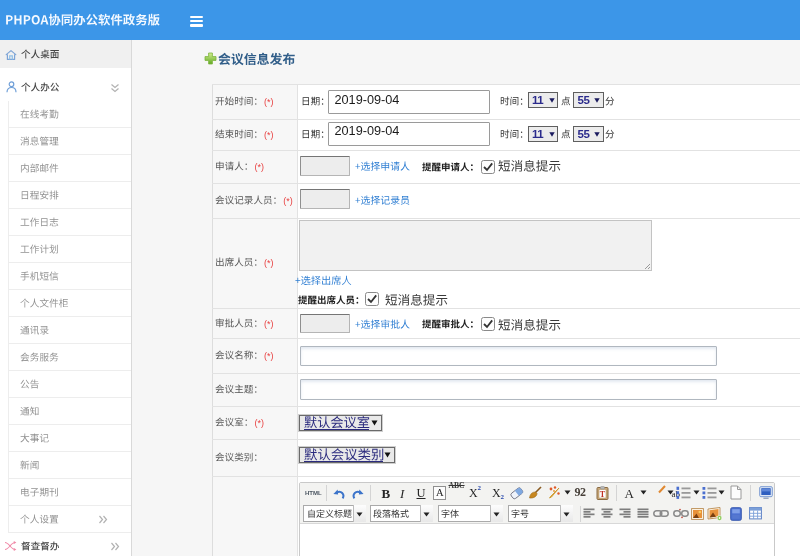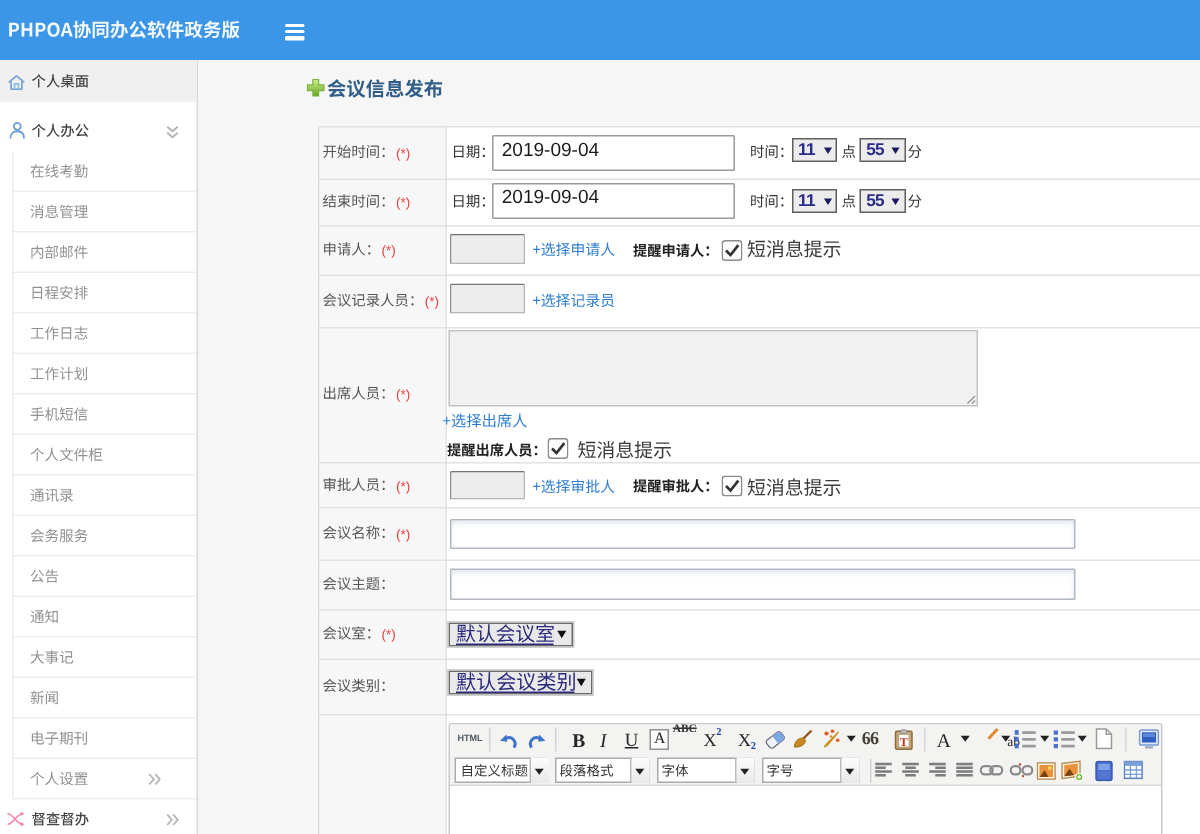--- a/index.html
+++ b/index.html
@@ -729,21 +729,21 @@
 <svg class="a" style="left:547px;top:485px" width="15" height="15" viewBox="0 0 15 15">
     <path d="M12 3 L4 11 L2.5 13 L4.5 12 Z" fill="#e8b84a" stroke="#c89020" stroke-width="0.8"></path>
     <circle cx="4" cy="4" r="1.4" fill="#e05a28"></circle>
     <circle cx="8" cy="2.5" r="1.2" fill="#e05a28"></circle>
     <circle cx="11.5" cy="8.5" r="1.2" fill="#e05a28"></circle>
     <circle cx="7" cy="6" r="0.9" fill="#e8902a"></circle>
   </svg>
 <svg class="a" style="left:564px;top:490px" width="7" height="5" viewBox="0 0 7 5">
     <path d="M0.5 0.5 L6.5 0.5 L3.5 4.5 Z" fill="#222"></path>
   </svg>
-<div class="a" style="left:574.5px;top:485.3px;font:bold 12px 'Liberation Serif',serif;color:#463f38;white-space:nowrap;letter-spacing:-0.5px">66</div>
+<div class="a" style="left:574.5px;top:485.3px;font:bold 12px 'Liberation Serif',serif;color:#463f38;white-space:nowrap;letter-spacing:-0.5px">92</div>
 <svg class="a" style="left:596px;top:485.5px" width="13" height="14" viewBox="0 0 13 14">
     <rect x="1" y="1.5" width="11" height="12" rx="1" fill="#c9a97a" stroke="#8a6a42"></rect>
     <rect x="3" y="3.5" width="7" height="8.5" fill="#fdfdfd" stroke="#b09060" stroke-width="0.5"></rect>
     <rect x="4.5" y="0.5" width="4" height="2.5" rx="0.8" fill="#b7b7b7" stroke="#888" stroke-width="0.5"></rect>
     <text x="6.5" y="11" font-family="serif" font-size="8" font-weight="bold" fill="#c03020" text-anchor="middle">T</text>
   </svg>
 <div class="a" style="left:616px;top:484.8px;width:1px;height:16px;background:#d4d4d4"></div>
 <div class="a" style="left:624.5px;top:485.8px;font:normal 13px 'Liberation Serif',serif;color:#262626;white-space:nowrap;">A</div>
 <svg class="a" style="left:640px;top:490px" width="7" height="5" viewBox="0 0 7 5">
     <path d="M0.5 0.5 L6.5 0.5 L3.5 4.5 Z" fill="#222"></path>

